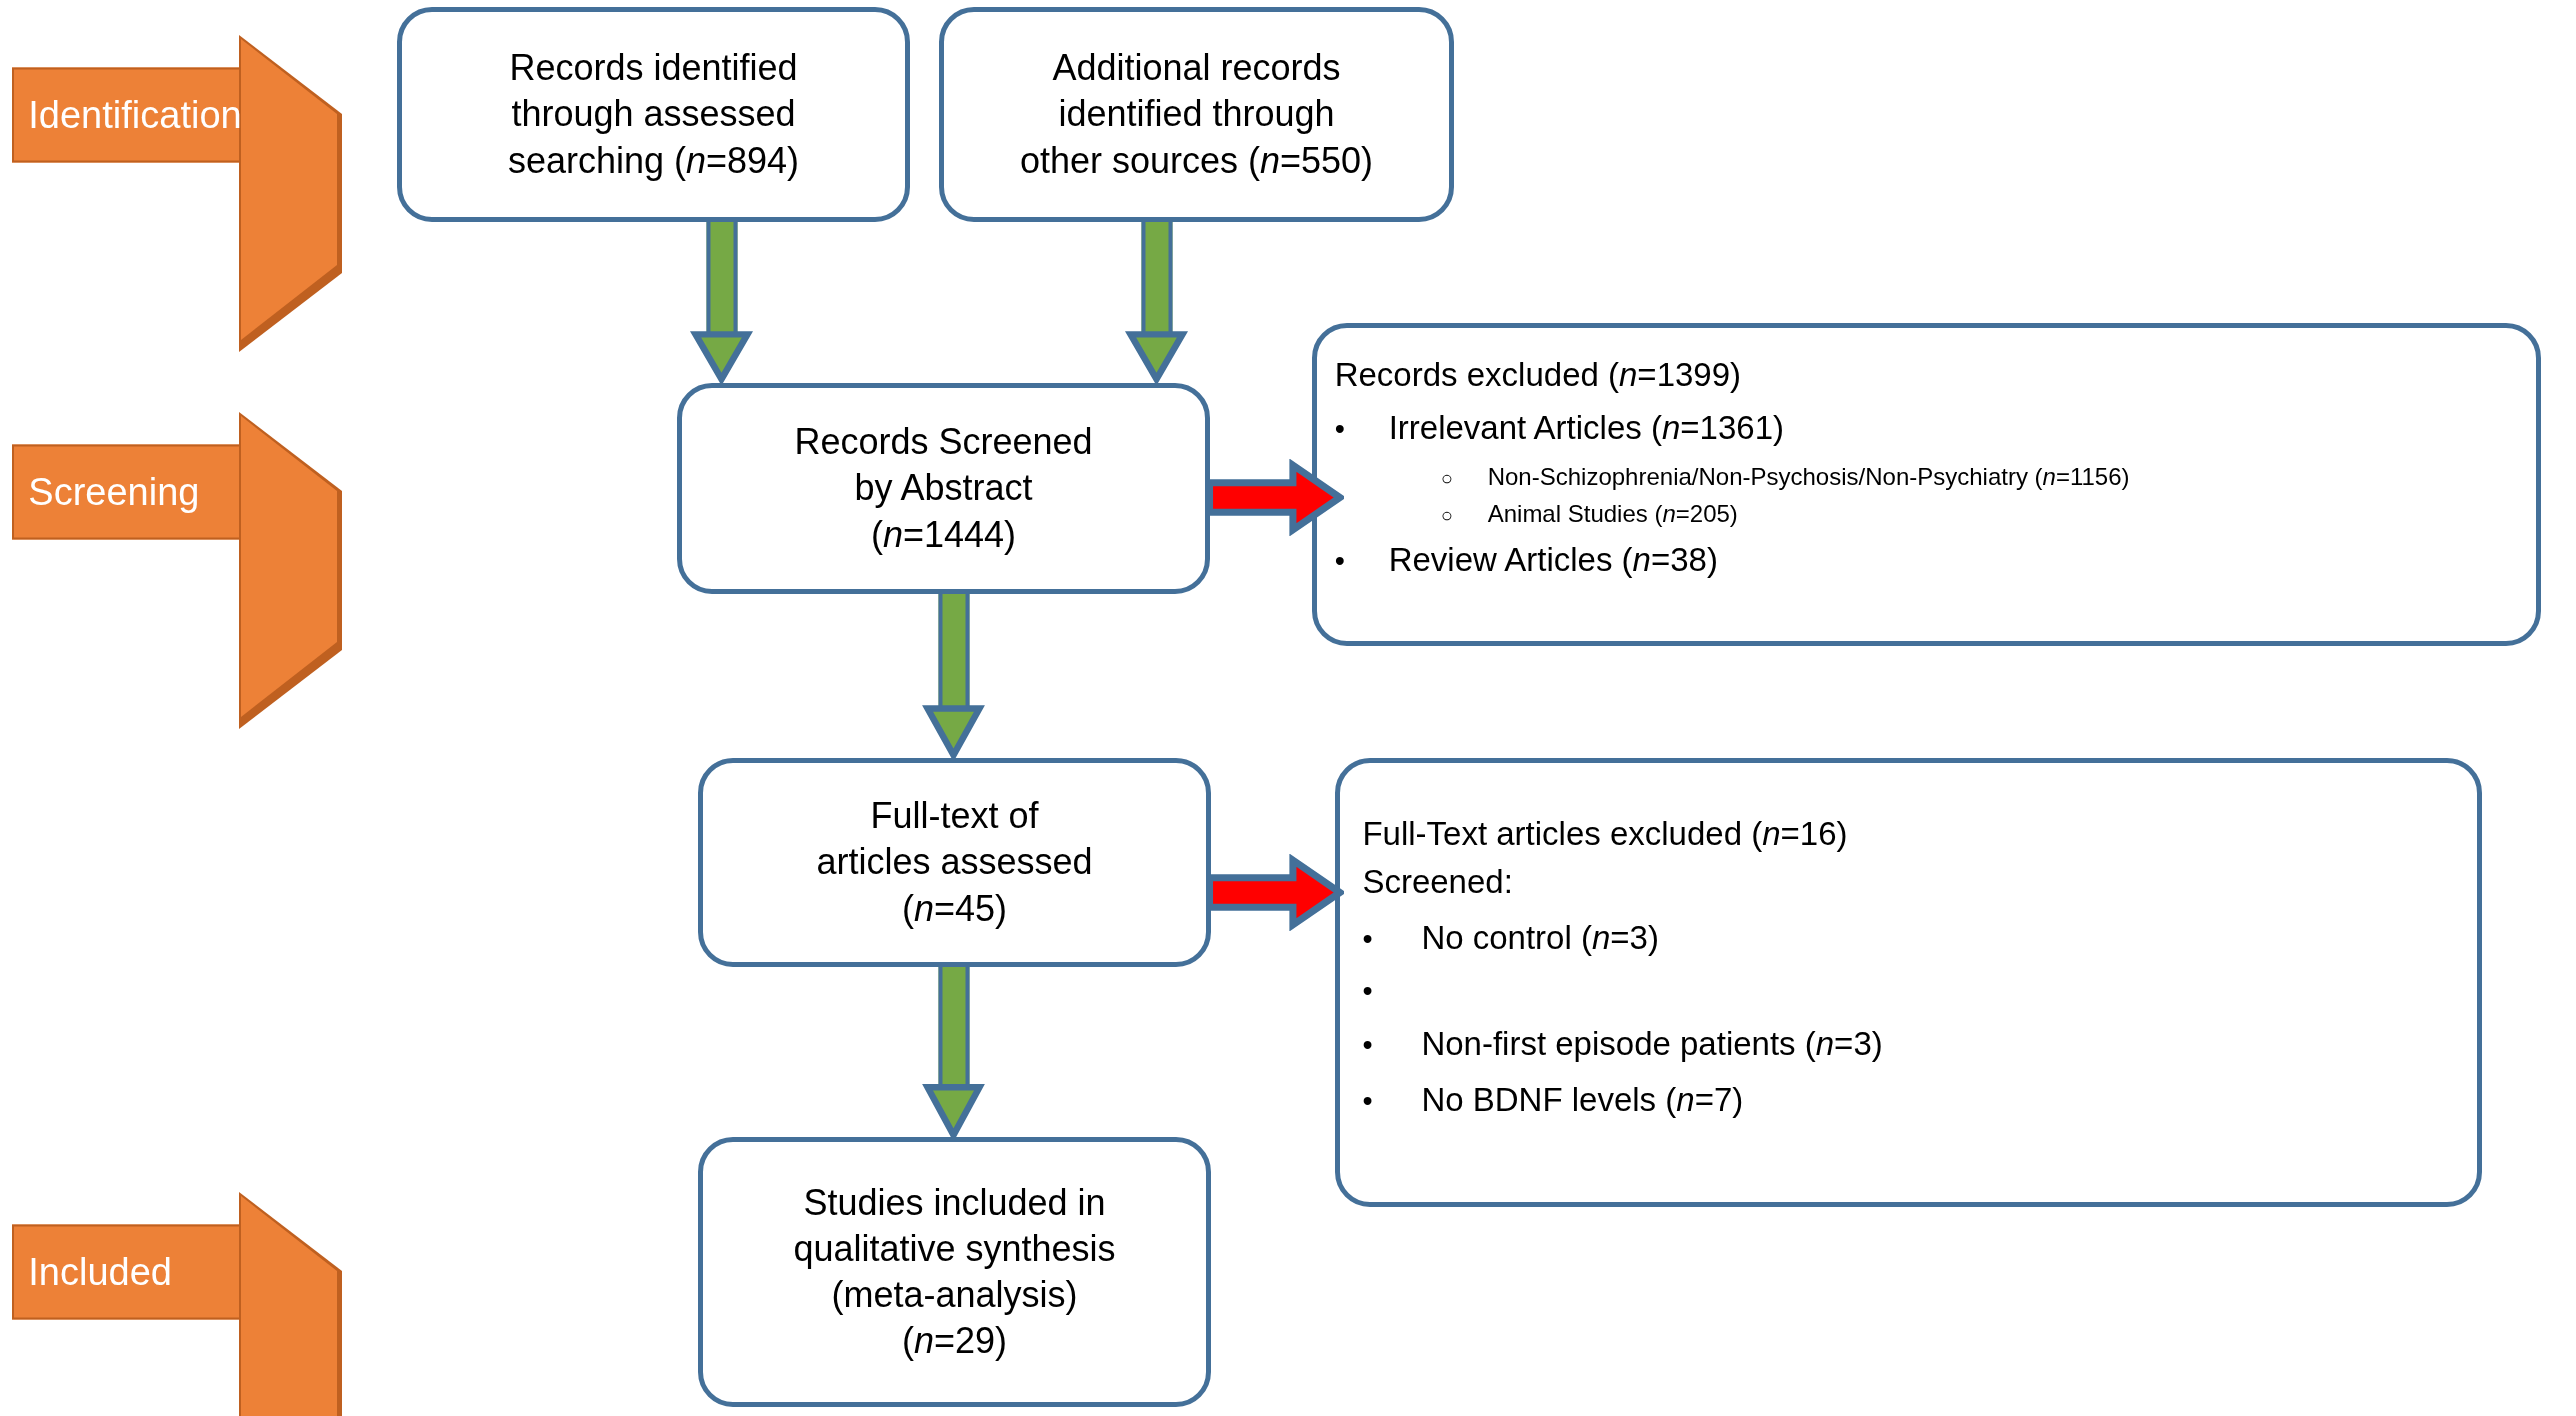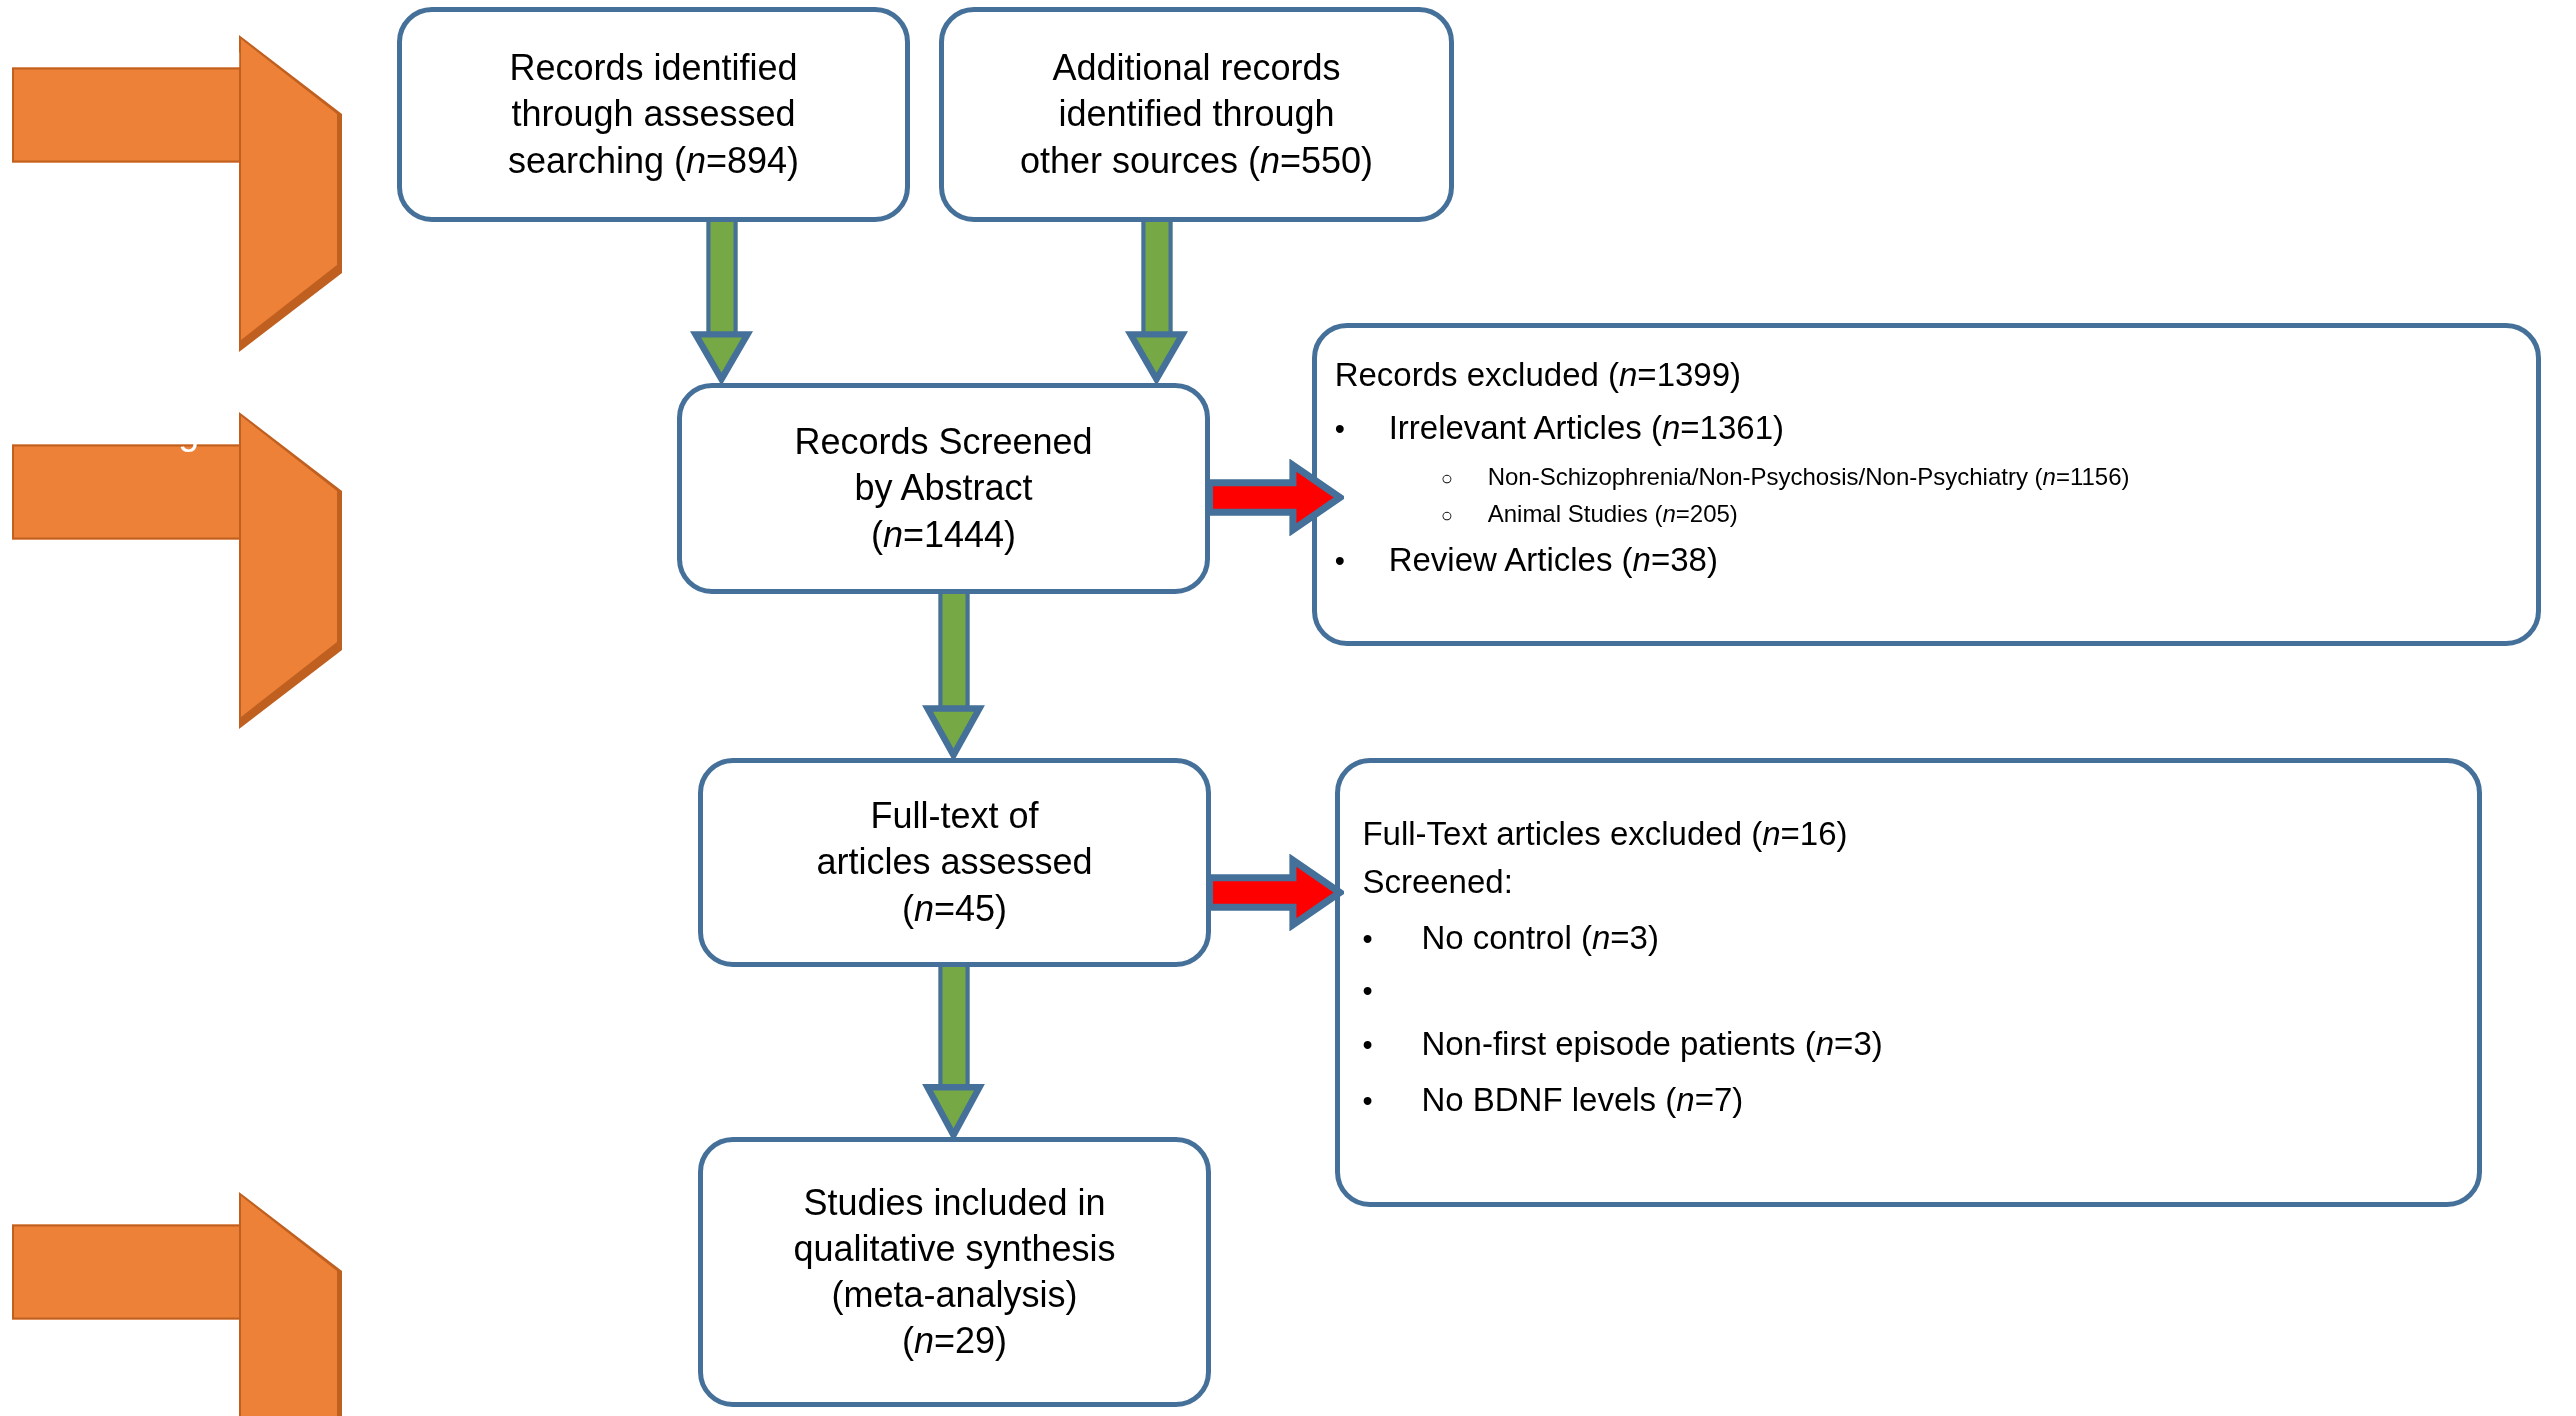--- a/index.html
+++ b/index.html
@@ -39,20 +39,21 @@
   .flowbox .line {
     display: block;
     line-height: 1.28;
     white-space: nowrap;
   }
 
   
   .stage-arrow {
     position: absolute;
     display: flex;
+    align-items: center;
     z-index: 4;
   }
   .stage-arrow .shaft {
     position: absolute;
     left: 0;
     top: 50%;
     transform: translateY(-50%);
     background: #ED8137;
     border: 2.9px solid #BF6020;
     box-sizing: border-box;

